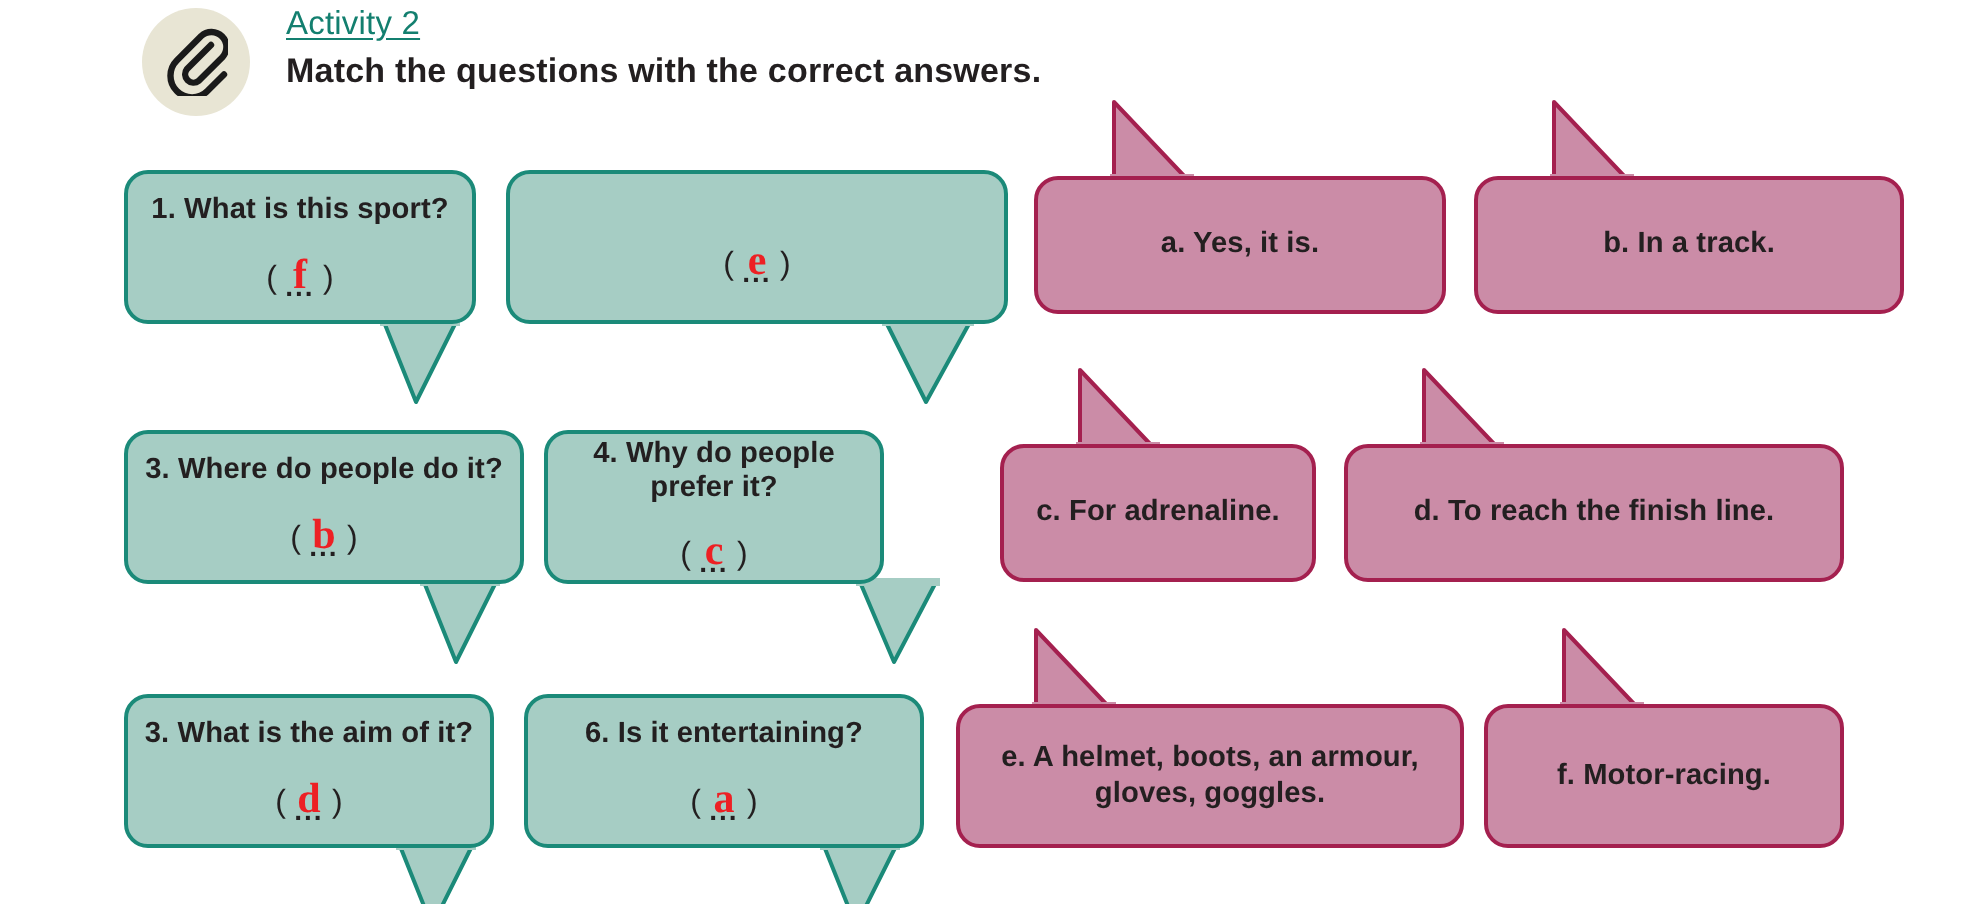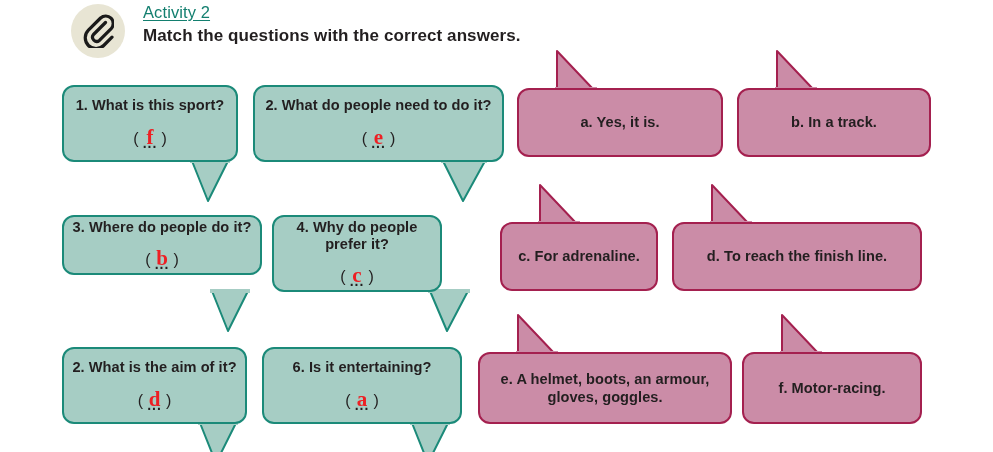--- a/index.html
+++ b/index.html
@@ -193,33 +193,32 @@
   </div>
 </div>
 
 <div class="bubble q-bubble" style="left:253px; top:85px; width:251px; height:77px;">
   <svg class="tail" style="left:180px; top:74px;" width="70" height="46" viewBox="0 0 70 46">
     <path d="M10 2 L52 2 L30 42 Z" fill="#a6cdc4" stroke="#1b8a79" stroke-width="2" stroke-linejoin="round"></path>
     <rect x="8" y="0" width="46" height="4" fill="#a6cdc4"></rect>
   </svg>
   <div class="body"></div>
   <div class="content">
-    <div class="q-text">2. What do people need to do it?</div>
     <div class="answer-row">
       <span class="paren">(</span>
       <span class="blank">
         <span class="written">e</span>
         <span class="dots">...</span>
       </span>
       <span class="paren">)</span>
     </div>
   </div>
 </div>
 
-<div class="bubble q-bubble" style="left:62px; top:215px; width:200px; height:60px;padding-left:44px;">
+<div class="bubble q-bubble" style="left:62px; top:215px; width:200px; height:77px;padding-left:44px;">
   <svg class="tail" style="left:140px; top:74px;" width="60" height="46" viewBox="0 0 60 46">
     <path d="M10 2 L46 2 L26 42 Z" fill="#a6cdc4" stroke="#1b8a79" stroke-width="2" stroke-linejoin="round"></path>
     <rect x="8" y="0" width="40" height="4" fill="#a6cdc4"></rect>
   </svg>
   <div class="body"></div>
   <div class="content">
     <div class="q-text">3. Where do people do it?</div>
     <div class="answer-row">
       <span class="paren">(</span>
       <span class="blank">
@@ -250,21 +249,21 @@
   </div>
 </div>
 
 <div class="bubble q-bubble" style="left:62px; top:347px; width:185px; height:77px;">
   <svg class="tail" style="left:128px; top:74px;" width="60" height="46" viewBox="0 0 60 46">
     <path d="M10 2 L46 2 L26 42 Z" fill="#a6cdc4" stroke="#1b8a79" stroke-width="2" stroke-linejoin="round"></path>
     <rect x="8" y="0" width="40" height="4" fill="#a6cdc4"></rect>
   </svg>
   <div class="body"></div>
   <div class="content">
-    <div class="q-text">2. What is the aim of it?</div>
+    <div class="q-text">3. What is the aim of it?</div>
     <div class="answer-row">
       <span class="paren">(</span>
       <span class="blank">
         <span class="written">d</span>
         <span class="dots">...</span>
       </span>
       <span class="paren">)</span>
     </div>
   </div>
 </div>
@@ -292,21 +291,21 @@
   <svg class="tail" style="left:18px; top:-39px;" width="66" height="44" viewBox="0 0 66 44">
     <path d="M22 2 L58 40 L22 40 Z" fill="#cb8ca7" stroke="#a4204f" stroke-width="2" stroke-linejoin="round"></path>
     <rect x="20" y="38" width="42" height="5" fill="#cb8ca7"></rect>
   </svg>
   <div class="body"></div>
   <div class="content">
     <div class="a-text">a. Yes, it is.</div>
   </div>
 </div>
 
-<div class="bubble a-bubble" style="left:737px; top:88px; width:194px; height:69px;">
+<div class="bubble a-bubble" style="left:737px; top:88px; width:215px; height:69px;">
   <svg class="tail" style="left:18px; top:-39px;" width="66" height="44" viewBox="0 0 66 44">
     <path d="M22 2 L58 40 L22 40 Z" fill="#cb8ca7" stroke="#a4204f" stroke-width="2" stroke-linejoin="round"></path>
     <rect x="20" y="38" width="42" height="5" fill="#cb8ca7"></rect>
   </svg>
   <div class="body"></div>
   <div class="content">
     <div class="a-text">b. In a track.</div>
   </div>
 </div>
 

